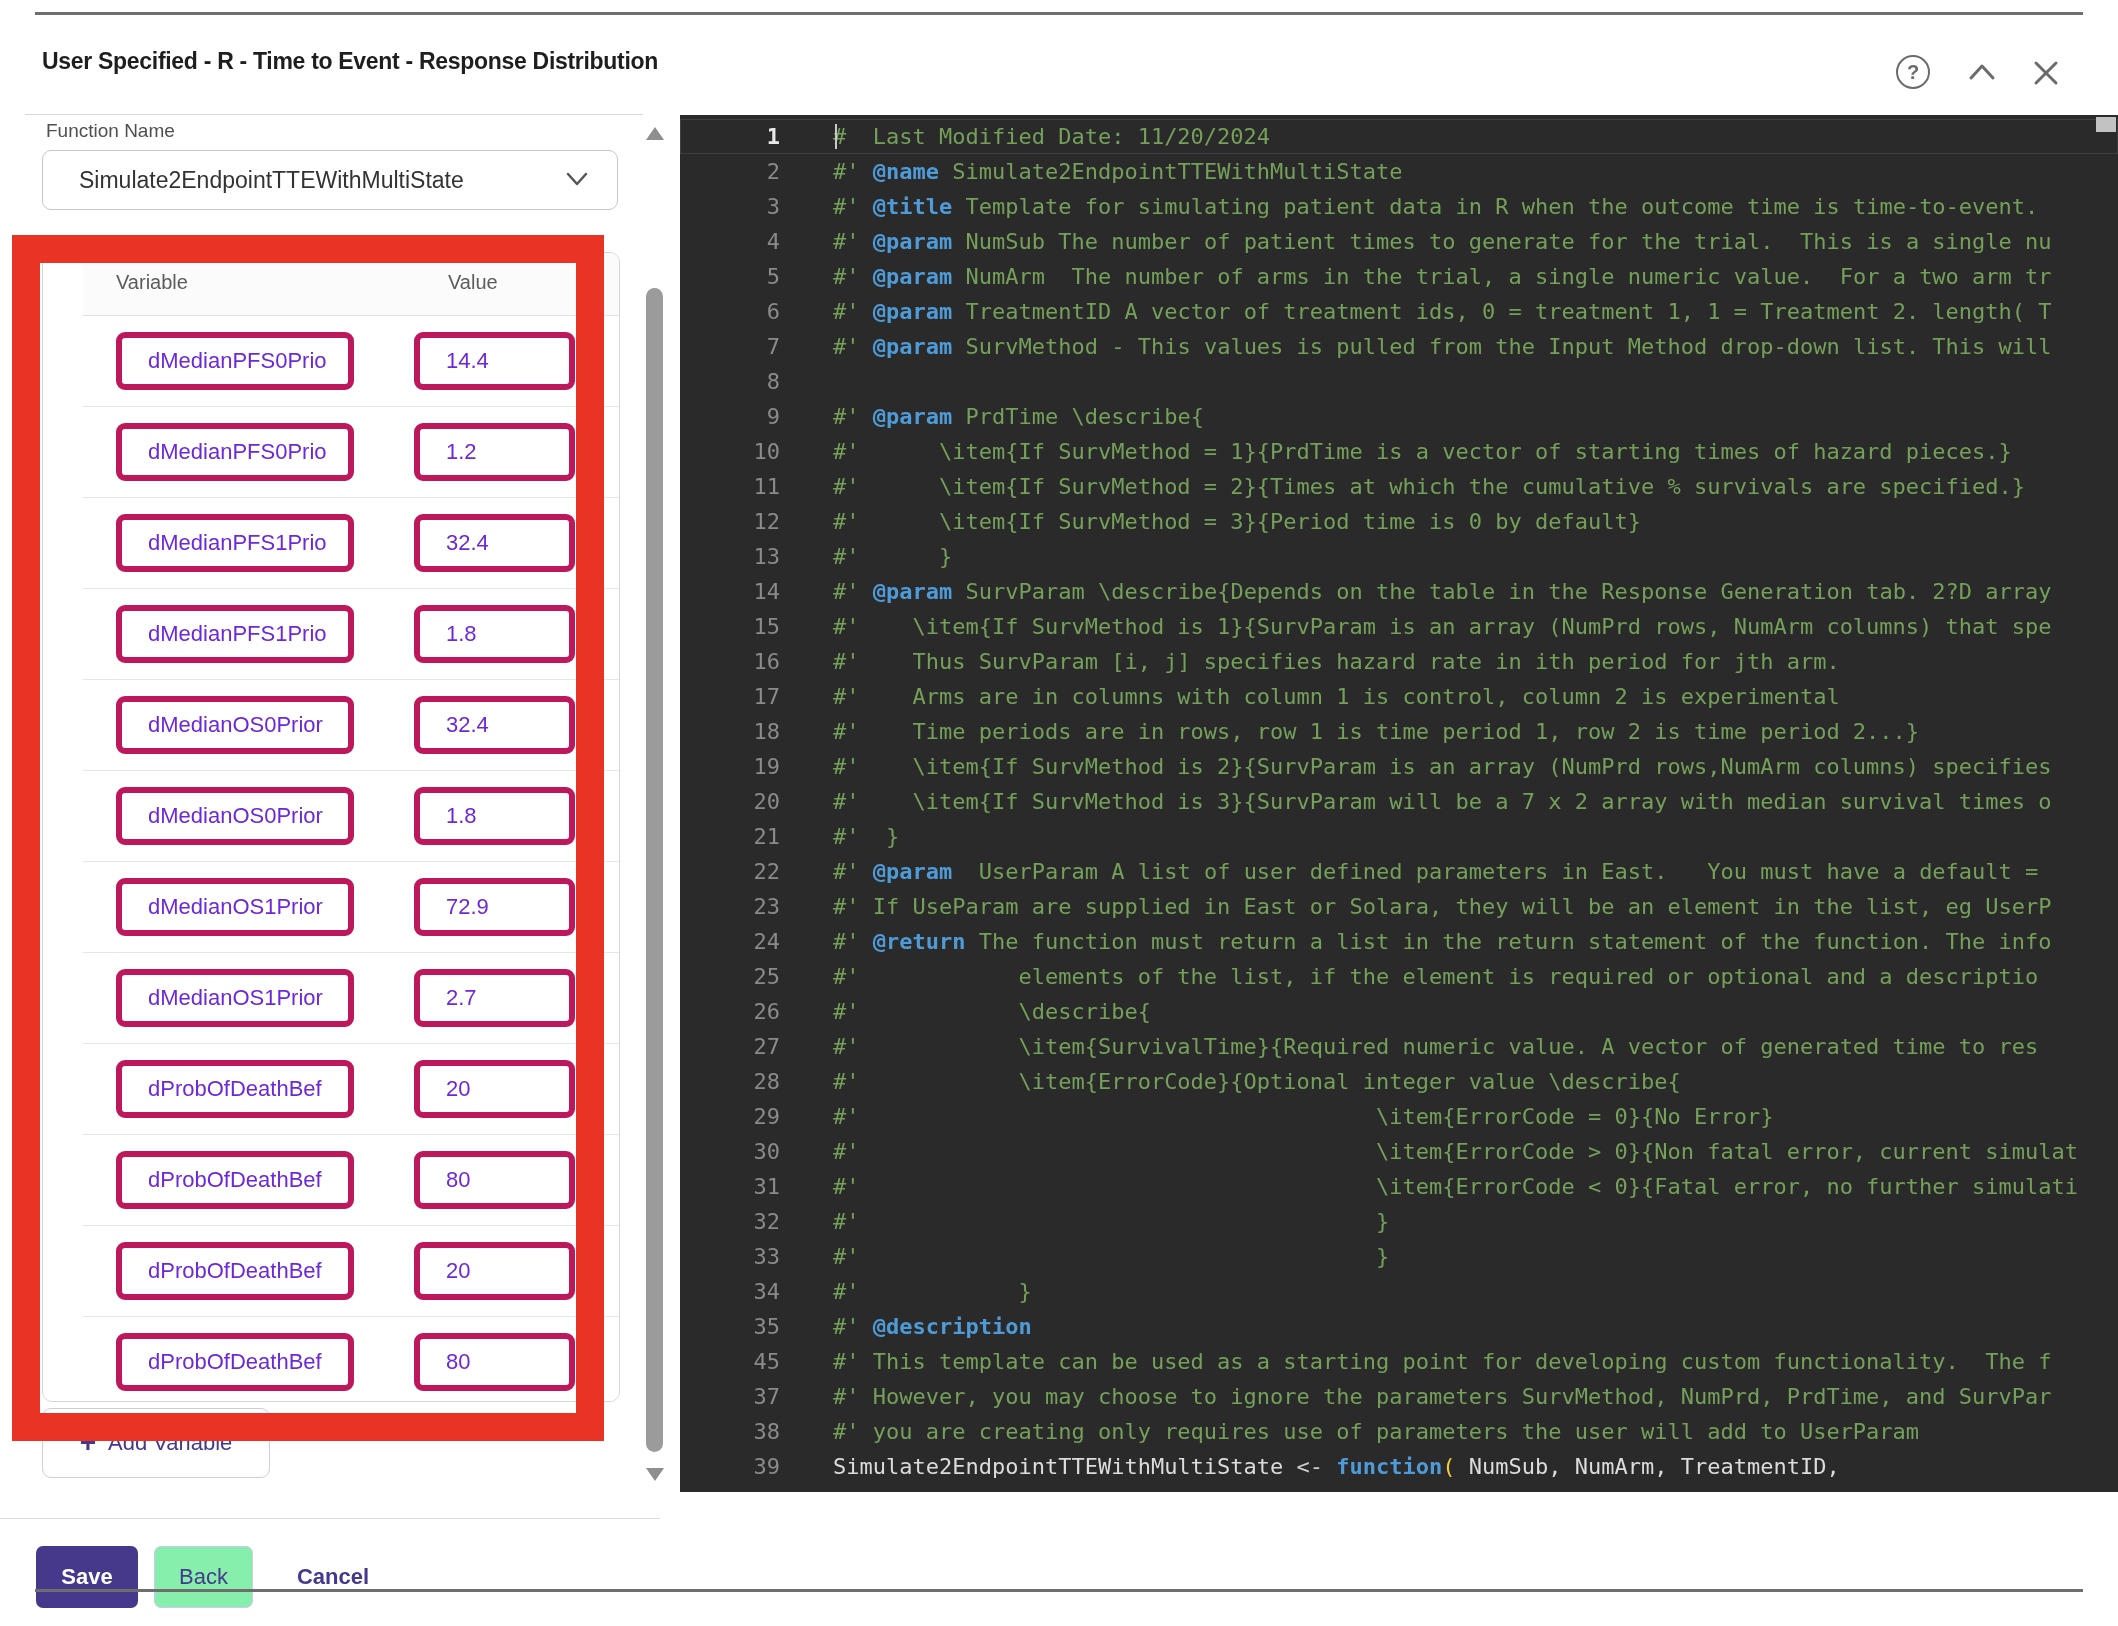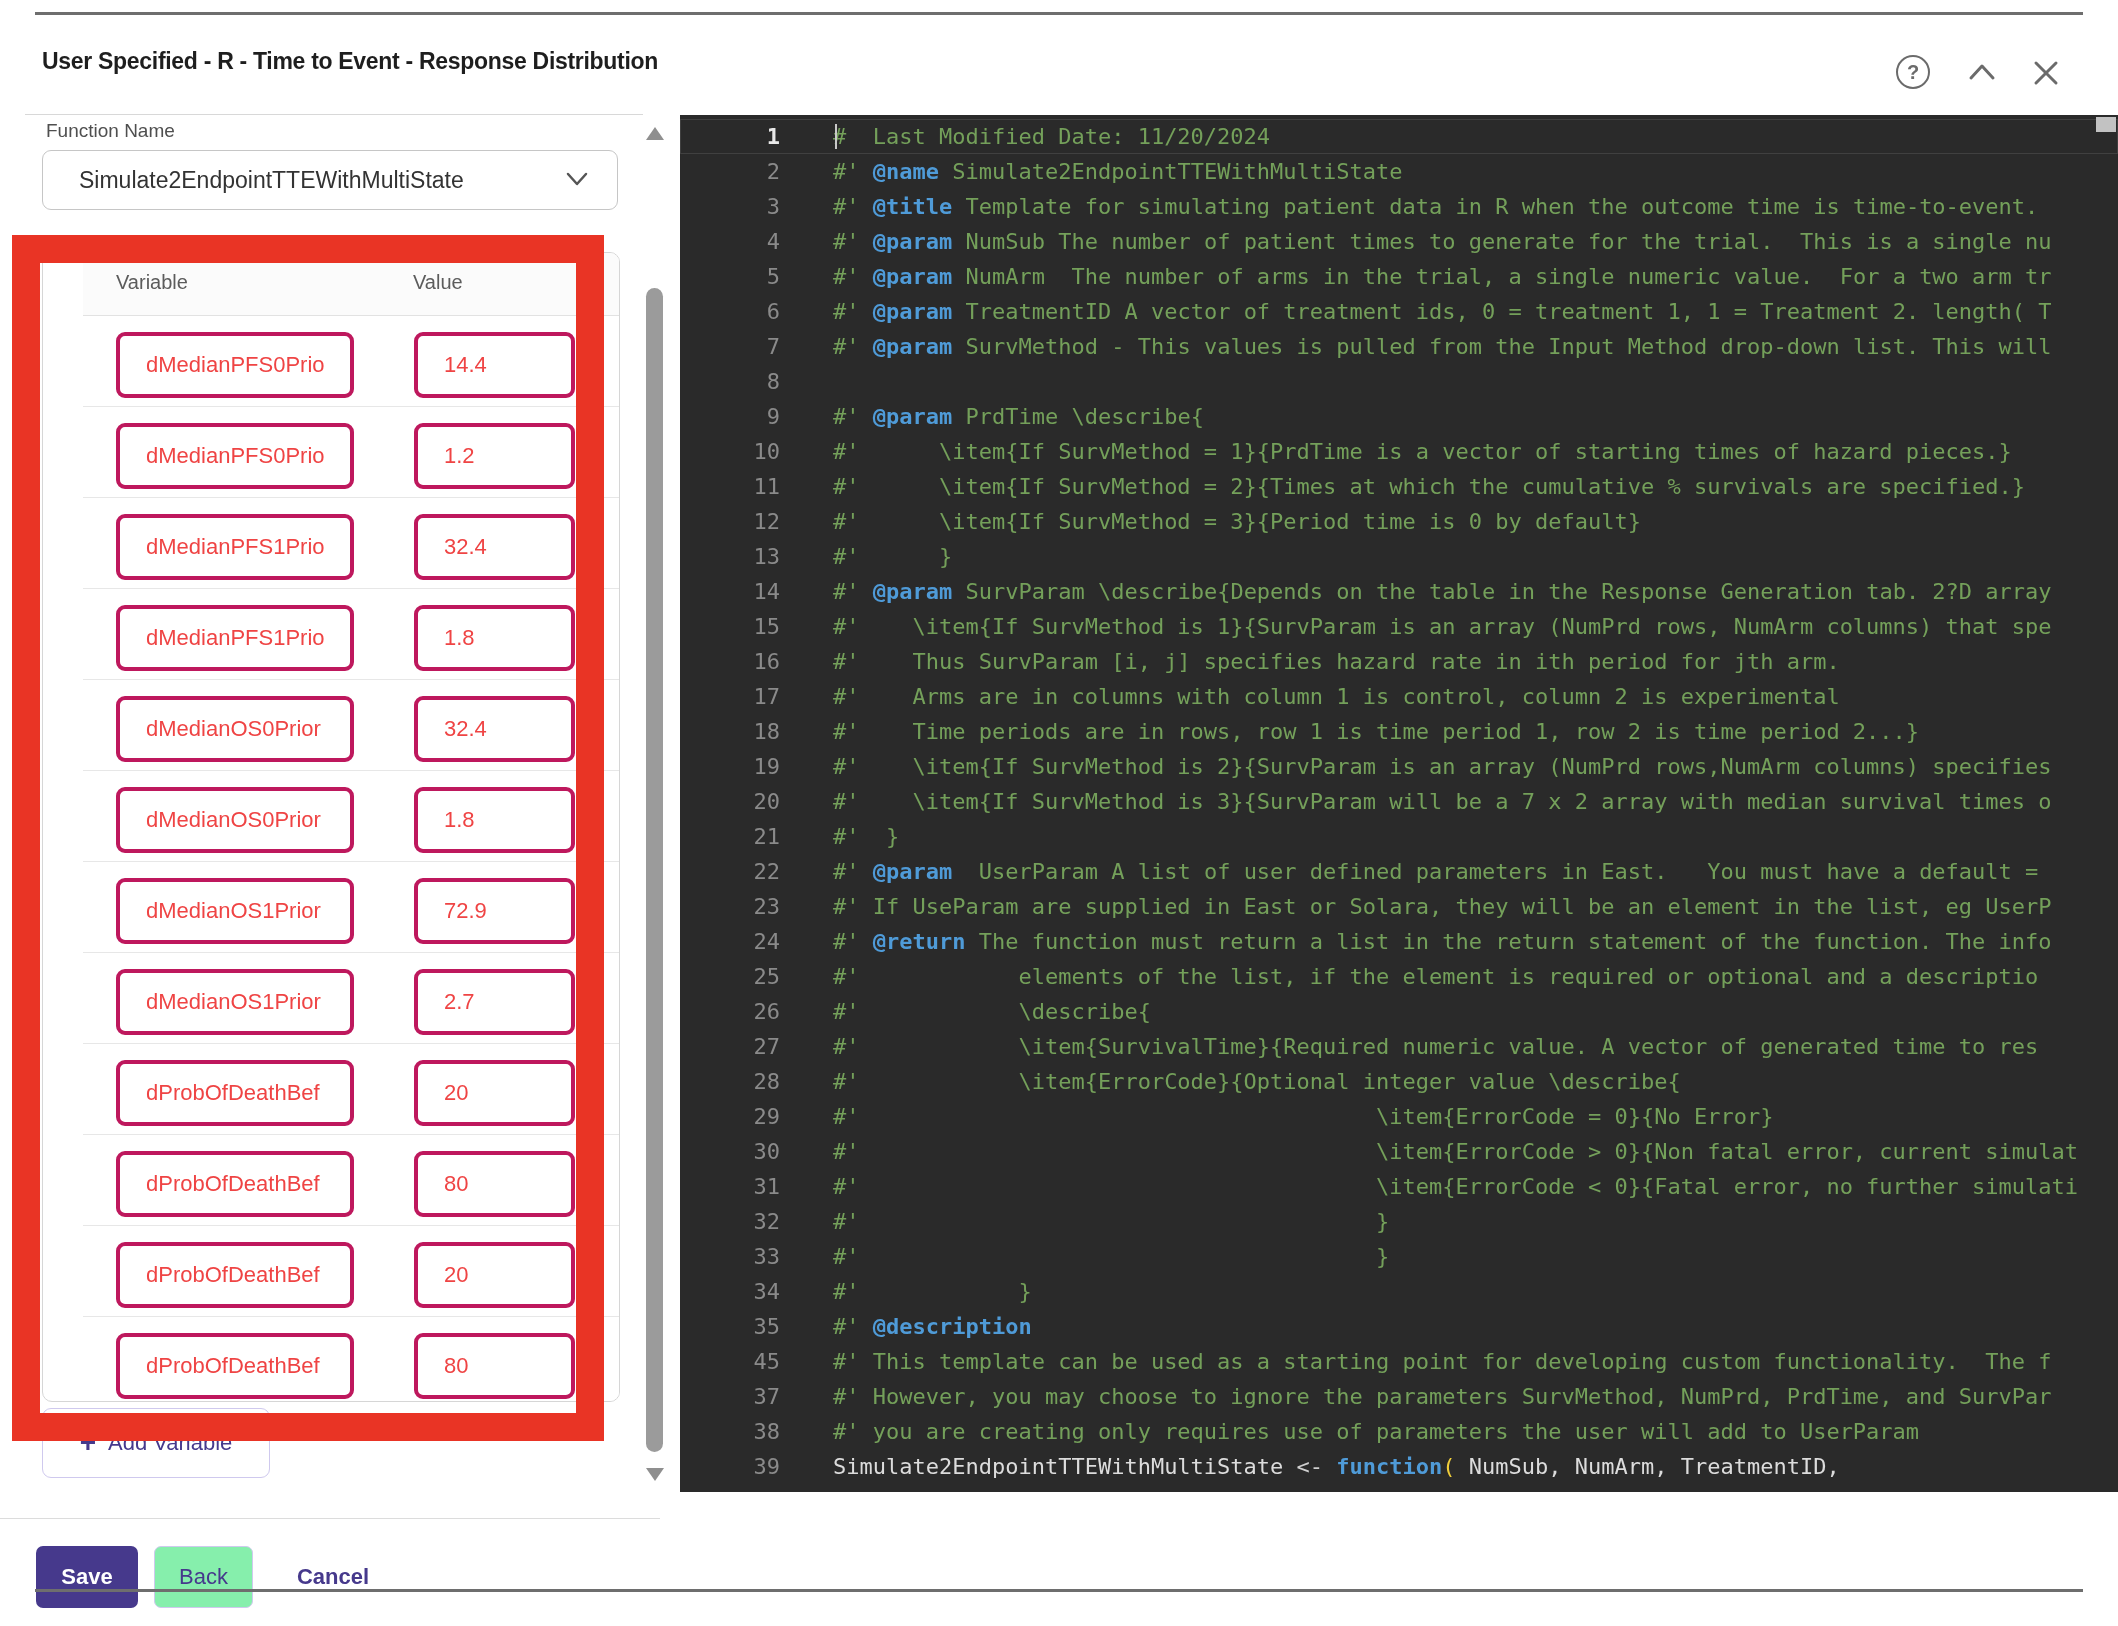--- a/index.html
+++ b/index.html
@@ -22,24 +22,24 @@
   
   #function-name-label{position:absolute;left:46px;top:120px;font-size:19px;color:#4f4f4f;}
   #function-dropdown{position:absolute;left:42px;top:150px;width:576px;height:60px;border:1px solid #c6c6c6;border-radius:9px;background:#fff;display:flex;align-items:center;box-sizing:border-box;cursor:pointer;}
   #function-dropdown .dd-text{margin-left:36px;font-size:23px;color:#333;}
   #function-dropdown svg{position:absolute;right:28px;top:20px;}
 
   #variable-table{position:absolute;left:42px;top:252px;width:578px;height:1150px;border:1px solid #d6d6d6;border-radius:10px;background:#fff;box-sizing:border-box;overflow:hidden;padding-left:40px;}
   #variable-table .thead{height:62px;border-bottom:1px solid #e2e2e2;background:#fbfbfb;position:relative;}
   #variable-table .thead .th{position:absolute;top:18px;font-size:20px;color:#5c5c5c;}
   #variable-table .th.c1{left:33px;}
-  #variable-table .th.c2{left:330px;text-align:right;}
+  #variable-table .th.c2{left:365px;text-align:right;}
   .vrow{height:90px;position:relative;border-bottom:1px solid #e7e7e7;background:#fff;}
   .vrow:last-child{border-bottom:none;}
-  .vrow input{position:absolute;top:16px;height:66px;border:4px solid #be185d;border-radius:9px;font-family:"Liberation Sans",sans-serif;font-size:22px;color:#ef4444;padding:0 0 0 26px;box-sizing:border-box;background:#fff;outline:none;}
+  .vrow input{position:absolute;top:16px;height:58px;border:6px solid #be185d;border-radius:9px;font-family:"Liberation Sans",sans-serif;font-size:22px;color:#6d28d9;padding:0 0 0 26px;box-sizing:border-box;background:#fff;outline:none;}
   .vrow input.var{left:33px;width:238px;}
   .vrow input.val{left:331px;width:161px;}
 
   #add-variable-button{position:absolute;left:42px;top:1408px;width:228px;height:70px;border:1.5px solid #cfc9ee;border-radius:9px;background:#fff;color:#46398c;font-size:22px;display:flex;align-items:center;justify-content:center;gap:12px;cursor:pointer;box-sizing:border-box;}
   #add-variable-button .plus{font-size:28px;font-weight:bold;line-height:0;}
 
   
   .btn{position:absolute;top:1546px;height:62px;border-radius:7px;font-size:22px;display:flex;align-items:center;justify-content:center;cursor:pointer;box-sizing:border-box;font-family:"Liberation Sans",sans-serif;}
   #save-button{left:36px;width:102px;background:#46398c;color:#ffffff;font-weight:bold;border:none;}
   #back-button{left:154px;width:99px;background:#86efac;color:#46398c;border:1.5px solid #cfc9ee;}

